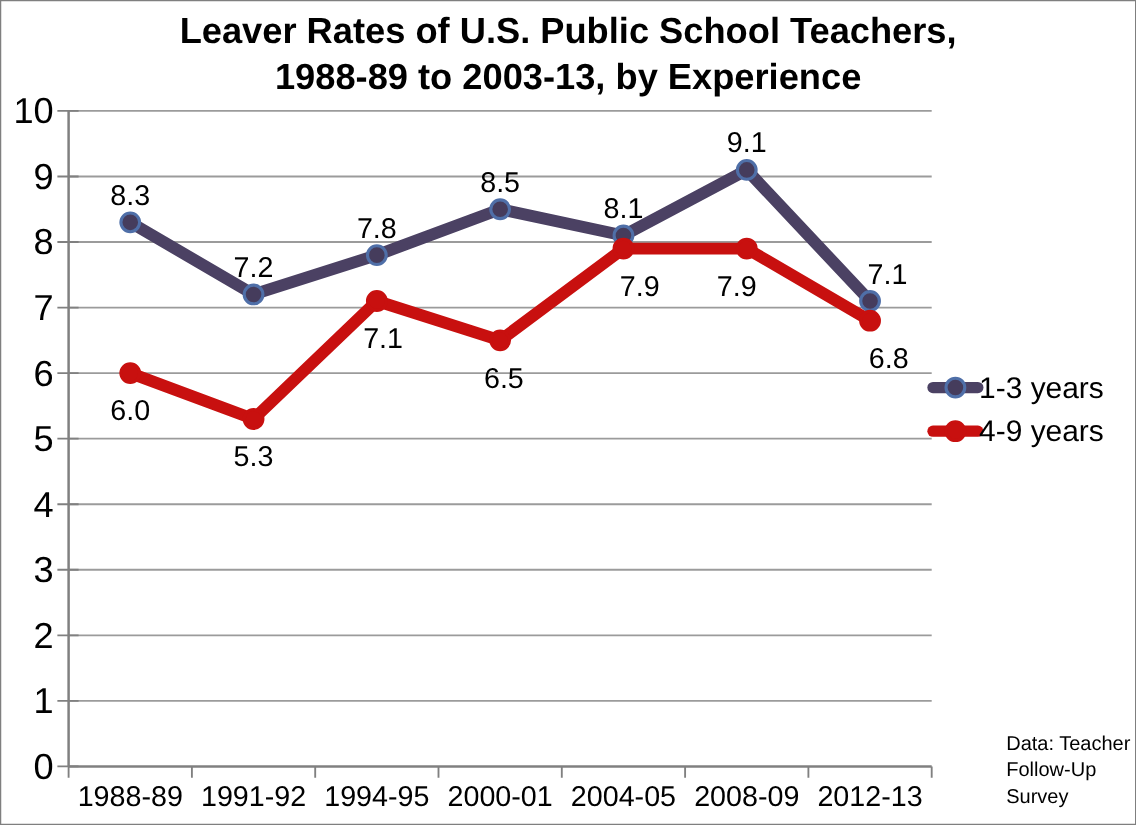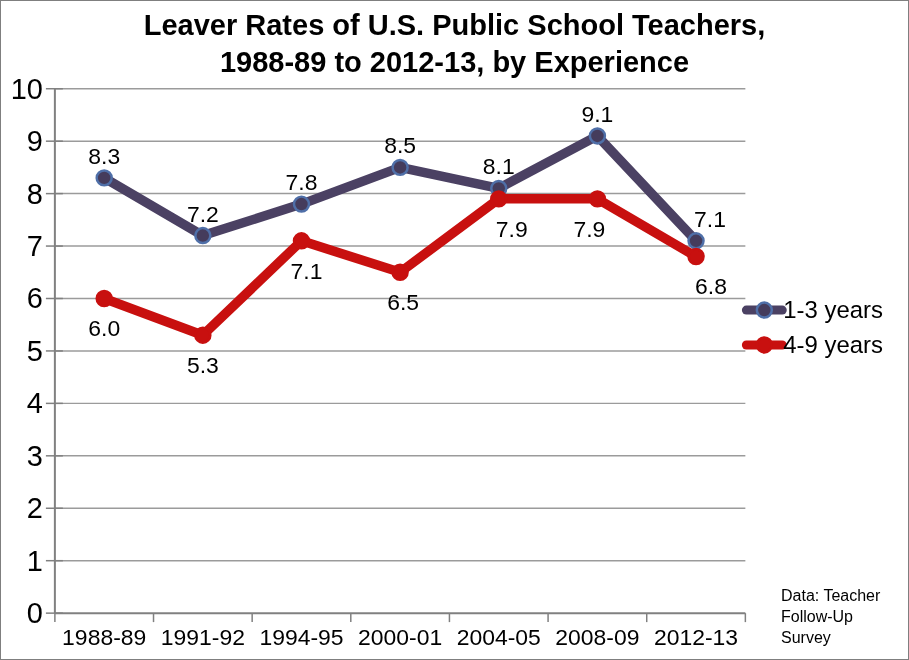--- a/index.html
+++ b/index.html
@@ -21,41 +21,41 @@
     text-align: center;
     font-size: 29px;
     font-weight: bold;
     line-height: 37px;
     color: #000;
     white-space: pre-line;
     z-index: 2;
   }
   .source-note {
     position: absolute;
-    left: 780px;
+    left: 804px;
     top: 584px;
     font-size: 16px;
     line-height: 21px;
     color: #000;
     white-space: pre-line;
     z-index: 2;
   }
   svg#chart-svg { position: absolute; left: 0; top: 0; }
   svg text { font-family: "Liberation Sans", sans-serif; fill: #000; }
   svg text.ylab { font-size: 29px; }
   svg text.xlab { font-size: 23px; }
   svg text.dlab { font-size: 23px; }
   svg text.leg  { font-size: 24px; }
 </style>
 </head>
 <body>
 
 <div class="chart-frame">
   <div class="chart-title">Leaver Rates of U.S. Public School Teachers,
-1988-89 to 2012-13, by Experience</div>
+1988-89 to 2003-13, by Experience</div>
 
   <svg id="chart-svg" width="907" height="658" viewBox="0 0 909 660" preserveAspectRatio="none">
       <line x1="54" y1="561.4" x2="746" y2="561.4" stroke="#9B9B9B" stroke-width="1.5"></line>
       <line x1="54" y1="508.8" x2="746" y2="508.8" stroke="#9B9B9B" stroke-width="1.5"></line>
       <line x1="54" y1="456.20000000000005" x2="746" y2="456.20000000000005" stroke="#9B9B9B" stroke-width="1.5"></line>
       <line x1="54" y1="403.6" x2="746" y2="403.6" stroke="#9B9B9B" stroke-width="1.5"></line>
       <line x1="54" y1="351" x2="746" y2="351" stroke="#9B9B9B" stroke-width="1.5"></line>
       <line x1="54" y1="298.40000000000003" x2="746" y2="298.40000000000003" stroke="#9B9B9B" stroke-width="1.5"></line>
       <line x1="54" y1="245.8" x2="746" y2="245.8" stroke="#9B9B9B" stroke-width="1.5"></line>
       <line x1="54" y1="193.2" x2="746" y2="193.2" stroke="#9B9B9B" stroke-width="1.5"></line>

